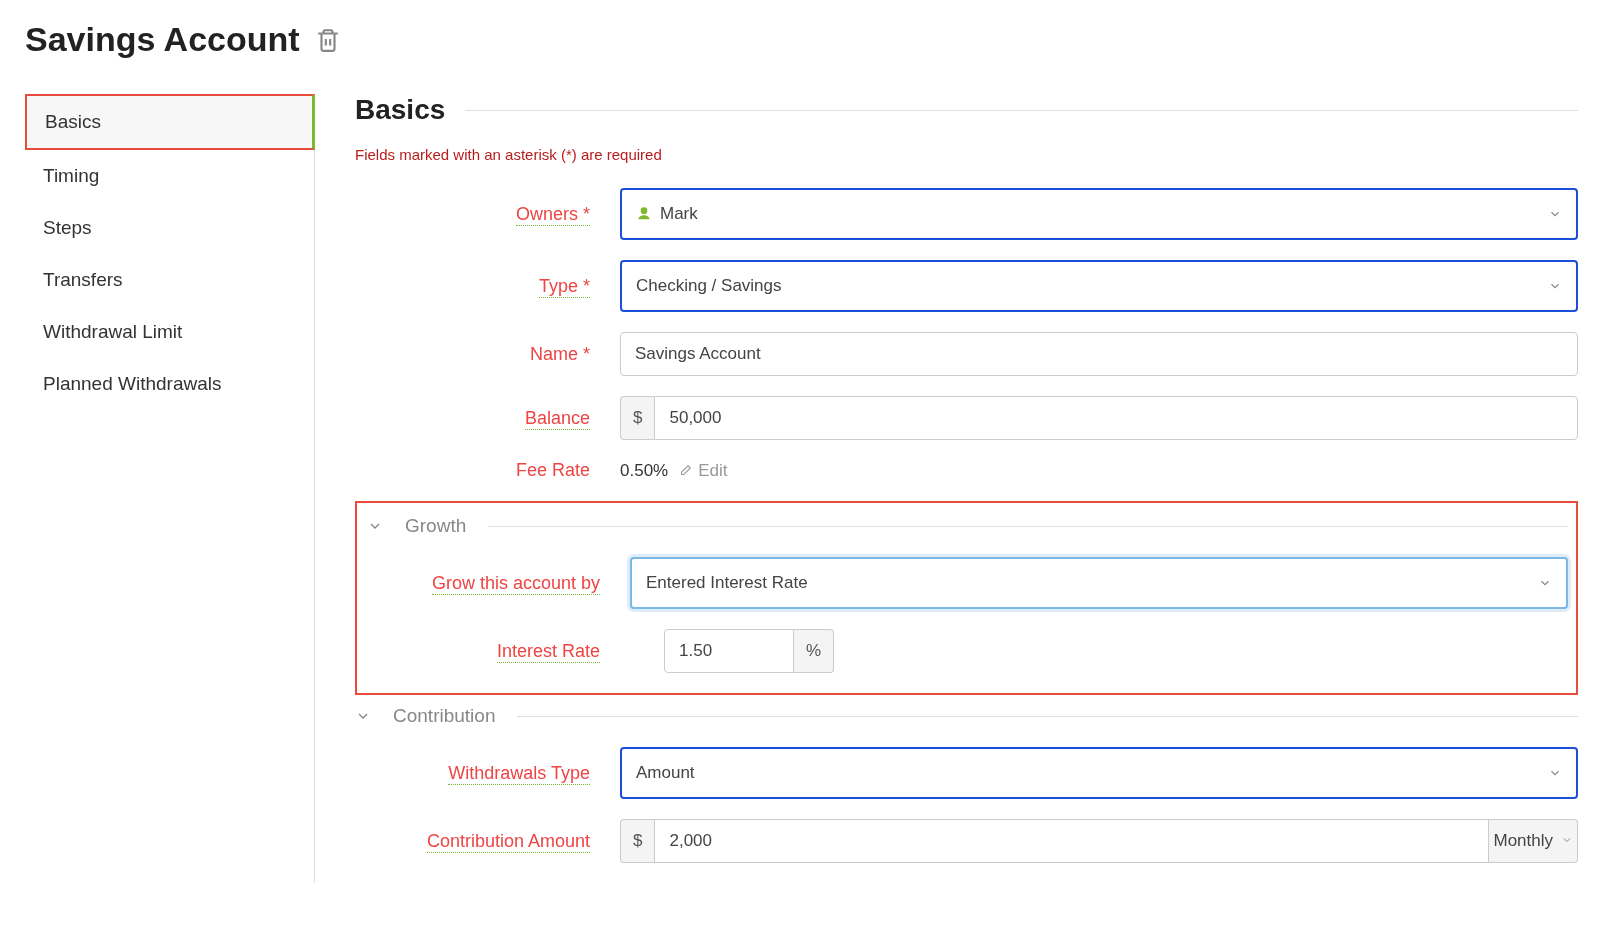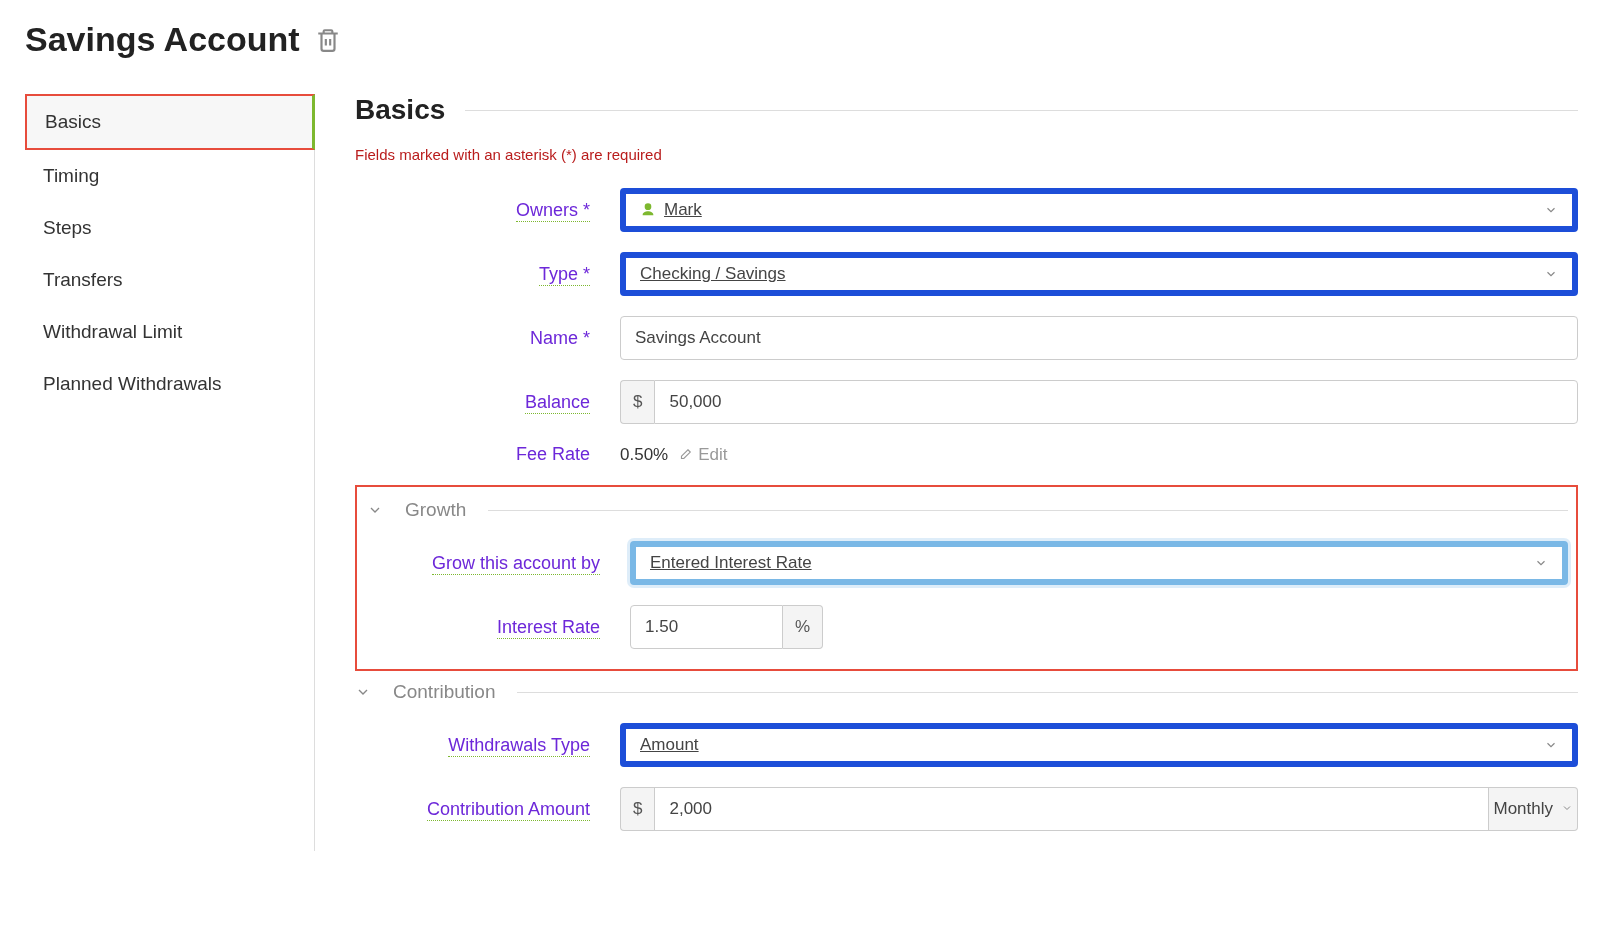--- a/index.html
+++ b/index.html
@@ -11,24 +11,24 @@
   .layout { display: flex; gap: 40px; }
   .sidebar { width: 290px; flex-shrink: 0; border-right: 1px solid #ddd; }
   .sidebar-item { padding: 15px 18px; font-size: 19px; color: #333; cursor: pointer; }
   .sidebar-item.active { background: #f7f7f7; border: 2px solid #e74c3c; border-right: 3px solid #7db82f; margin-right: -1px; }
   .main { flex: 1; padding-right: 10px; }
   .section-header-row { display: flex; align-items: center; gap: 20px; margin-bottom: 20px; }
   .section-title { font-size: 28px; font-weight: 600; color: #222; white-space: nowrap; }
   .section-rule { flex: 1; height: 1px; background: #ddd; }
   .required-note { font-size: 15px; color: #b91c1c; margin-bottom: 25px; }
   .form-row { display: flex; align-items: center; margin-bottom: 20px; }
-  .form-label-col { width: 265px; text-align: right; padding-right: 30px; font-size: 18px; color: #6d28d9; }
+  .form-label-col { width: 265px; text-align: right; padding-right: 30px; font-size: 18px; color: #ef4444; }
   .form-label-col.dotted span { border-bottom: 1px dotted #7db82f; padding-bottom: 1px; }
   .form-control-col { flex: 1; display: flex; align-items: center; gap: 0; }
-  .select-box { position: relative; flex: 1; border: 6px solid #1d4ed8; border-radius: 4px; height: 44px; display: flex; align-items: center; padding: 0 14px; font-size: 17px; color: #444; background: #fff; cursor: pointer; text-decoration: underline; }
+  .select-box { position: relative; flex: 1; border: 2px solid #1d4ed8; border-radius: 4px; height: 52px; display: flex; align-items: center; padding: 0 14px; font-size: 17px; color: #444; background: #fff; cursor: pointer; }
   .select-box.focused { border-color: #7ab8e6; box-shadow: 0 0 0 3px rgba(122,184,230,0.25); text-align: right; }
   .chevron { position: absolute; right: 14px; top: 50%; transform: translateY(-50%); color: #888; pointer-events: none; }
   .chevron svg { width: 14px; height: 14px; display: block; }
   .owner-icon { color: #7db82f; margin-right: 8px; display: inline-flex; }
   .owner-icon svg { width: 16px; height: 16px; }
   .text-input { flex: 1; border: 1px solid #ccc; border-radius: 4px; height: 44px; padding: 0 14px; font-size: 17px; color: #444; background: #fff; }
   .input-addon { border: 1px solid #ccc; background: #f4f4f4; height: 44px; display: flex; align-items: center; padding: 0 12px; font-size: 17px; color: #555; }
   .addon-left { border-radius: 4px 0 0 4px; border-right: none; }
   .addon-right { border-radius: 0 4px 4px 0; border-left: none; }
   .input-with-left-addon { border-radius: 0 4px 4px 0; }
@@ -37,21 +37,21 @@
   .edit-icon { color: #999; display: inline-flex; margin-right: 6px; }
   .edit-icon svg { width: 14px; height: 14px; }
   .edit-link { color: #999; font-size: 17px; cursor: pointer; }
   .sub-section { margin-top: 10px; margin-bottom: 10px; }
   .sub-header { display: flex; align-items: center; gap: 22px; margin-bottom: 20px; }
   .sub-chevron { color: #888; display: inline-flex; cursor: pointer; }
   .sub-chevron svg { width: 16px; height: 16px; }
   .sub-title { color: #888; font-size: 19px; }
   .growth-box { border: 2px solid #e74c3c; padding: 12px 8px 20px 8px; margin-bottom: 8px; }
   .growth-box .sub-header { margin-left: 2px; }
-  .small-input { width: 153px; flex: none; }
+  .small-input { width: 130px; flex: none; margin-left: 34px; }
   .freq-addon { border: 1px solid #ccc; background: #f4f4f4; height: 44px; display: flex; align-items: center; padding: 0 4px; font-size: 17px; color: #444; border-radius: 0 4px 4px 0; border-left: none; gap: 8px; cursor: pointer; }
   .freq-addon .chev-inline svg { width: 12px; height: 12px; color: #888; }
 </style>
 </head>
 <body>
 
 <div class="page">
   <div class="title-row">
     <h1 class="page-title">Savings Account</h1>
     <span class="trash-icon">

